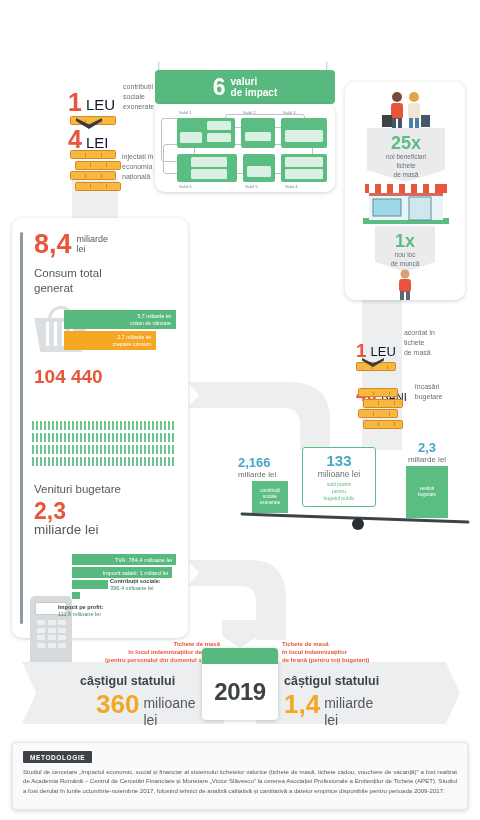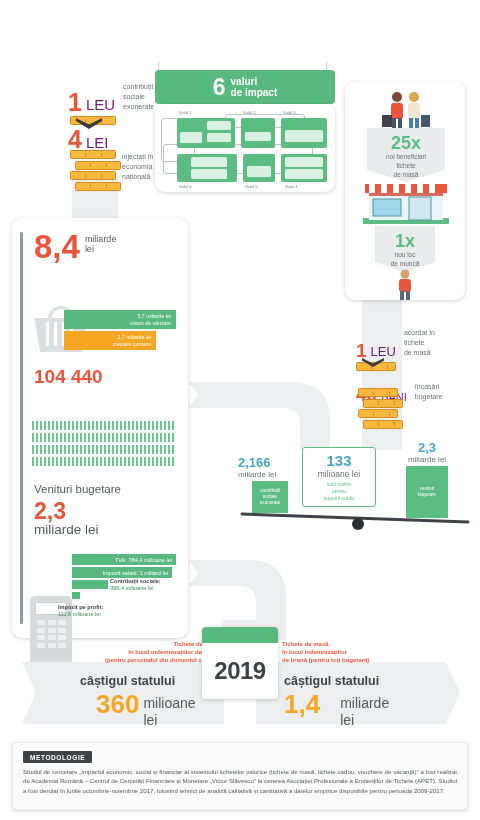--- a/index.html
+++ b/index.html
@@ -25,21 +25,21 @@
     background:#57b97e; border-radius:5px;
     display:flex; flex-direction:column; align-items:center; justify-content:center;
     text-align:center; color:#fff;
   }
   #header .t { font-size:12.5px; font-weight:bold; line-height:1.25; letter-spacing:.1px;}
   #header .s { font-size:7px; margin-top:4px; opacity:.92;}
 
   
   .coinrow { display:flex; align-items:flex-end; gap:4px; }
   .bignum { color:#e8553a; font-size:25px; font-weight:bold; line-height:.9; }
-  .unit { color:#701a75; font-size:15px; font-weight:normal; }
+  .unit { color:#0f172a; font-size:15px; font-weight:normal; }
   .desc { font-size:7px; color:#6b7073; line-height:1.45; }
 
   .goldbar {
     width:46px; height:9px; border:1.2px solid #d8881f; background:#f6b83e;
     border-radius:1.5px; position:relative;
   }
   .goldbar::before, .goldbar::after{
     content:""; position:absolute; top:1.5px; bottom:1.5px; width:1.2px; background:#d8881f;
   }
   .goldbar::before{ left:14px;} .goldbar::after{ left:30px;}
@@ -115,21 +115,21 @@
   .chevBand{
     position:absolute; background:#eceef0;
   }
   .chevL{ clip-path:polygon(0 0,100% 0,100% 100%,0 100%,7% 50%);}
   .chevR{ clip-path:polygon(0 0,93% 0,100% 50%,93% 100%,0 100%);}
   .redTxt{ color:#e8553a; font-size:6px; line-height:1.35; font-weight:bold;}
   .gain{ color:#3d4346; font-size:12.5px; font-weight:bold;}
   .gnum{ color:#f5a623; font-size:26px; font-weight:bold; line-height:.95;}
   .gunit{ color:#55595c; font-size:14px; line-height:1.2;}
 
-  #calendar{ position:absolute; left:202px; top:627px; width:76px; height:72px;
+  #calendar{ position:absolute; left:202px; top:648px; width:76px; height:72px;
      background:#fff; border-radius:4px; box-shadow:0 1px 4px rgba(0,0,0,.18); overflow:hidden;}
   #calendar .top{ height:16px; background:#57b97e;}
   #calendar .yr{ display:flex; align-items:center; justify-content:center; height:56px;
      font-size:24px; font-weight:bold; color:#3d4346; letter-spacing:-.5px;}
   .ring{ position:absolute; top:650px; width:7px; height:16px; background:#b6bbbe; border-radius:3px;}
 
   
   #metod{ left:12px; top:742px; width:456px; height:68px; background:#fafafa;
      border:1px solid #e6e8ea; border-radius:4px;}
   #metodTag{ position:absolute; left:10px; top:8px; background:#3d4346; color:#fff;
@@ -312,26 +312,28 @@
     <div class="goldbar" style="width:40px;"></div>
       <div class="goldbar" style="width:40px;"></div>
     <div class="goldbar" style="width:40px;"></div>
       <div class="goldbar" style="width:40px;"></div>
   </div>
 
   <div class="abs card" id="consumCard">
     <div class="lbar"></div>
 
     <div class="abs" style="left:22px;top:14px;display:flex;align-items:flex-start;gap:5px;">
-      <span class="kpiNum" style="font-size:33px;line-height:.9;">8,4</span>
+      <span class="kpiNum" style="font-size:27px;line-height:.9;">8,4</span>
       <span style="margin-top:2px;">
         <span class="kpiSub" style="display:block;font-size:9px;line-height:1.15;">miliarde</span>
         <span class="kpiSub" style="display:block;font-size:9px;line-height:1.15;">lei</span>
       </span>
     </div>
+    <div class="abs title2" style="left:22px;top:48px;white-space:pre-line;">Consum total
+generat</div>
 
     <div class="abs basket" style="left:20px;top:88px;">
       <div class="handle"></div>
       <div class="body"></div>
       <div class="rib" style="left:14px;"></div>
         <div class="rib" style="left:22px;"></div>
       <div class="rib" style="left:30px;"></div>
         <div class="rib" style="left:38px;"></div>
     </div>
     <div class="abs hbar green" style="left:52px;top:92px;width:112px;height:19px;white-space:pre-line;">5,7 miliarde lei
@@ -425,21 +427,21 @@
   <div class="abs gain" style="left:80px;top:674px;">câștigul statului</div>
   <div class="abs" style="left:96px;top:692px;display:flex;align-items:flex-start;gap:4px;">
     <span class="gnum">360</span>
     <span style="margin-top:3px;">
       <span class="gunit" style="display:block;">milioane</span>
       <span class="gunit" style="display:block;">lei</span>
     </span>
   </div>
 
   <div class="abs gain" style="left:284px;top:674px;">câștigul statului</div>
-  <div class="abs" style="left:284px;top:692px;display:flex;align-items:flex-start;gap:20px;">
+  <div class="abs" style="left:284px;top:692px;display:flex;align-items:flex-start;gap:4px;">
     <span class="gnum">1,4</span>
     <span style="margin-top:3px;">
       <span class="gunit" style="display:block;">miliarde</span>
       <span class="gunit" style="display:block;">lei</span>
     </span>
   </div>
 
   <div class="ring" style="left:216px;"></div>
   <div class="ring" style="left:258px;"></div>
   <div id="calendar">

